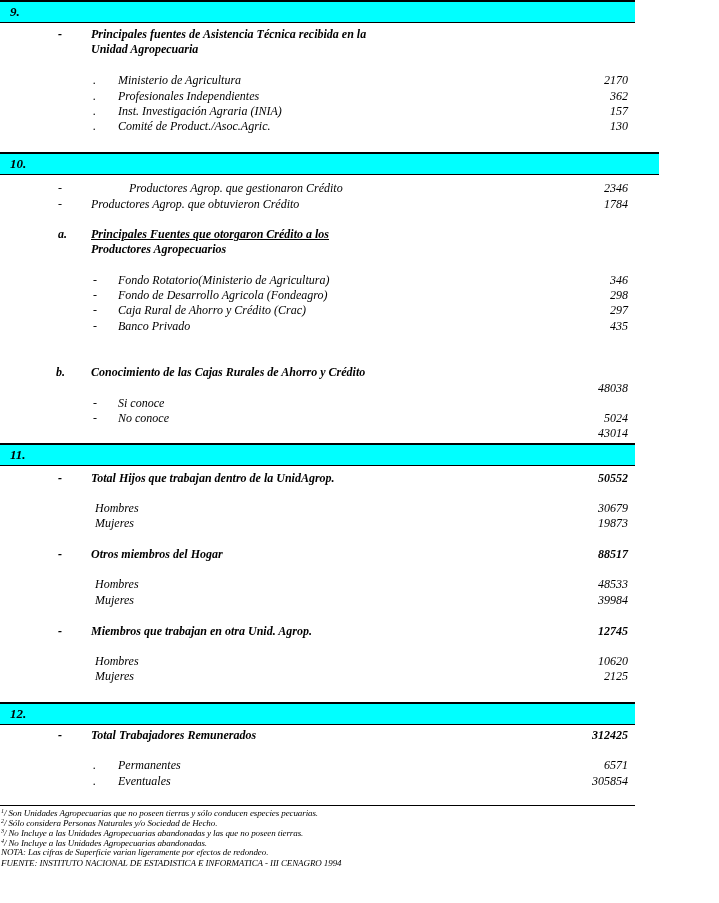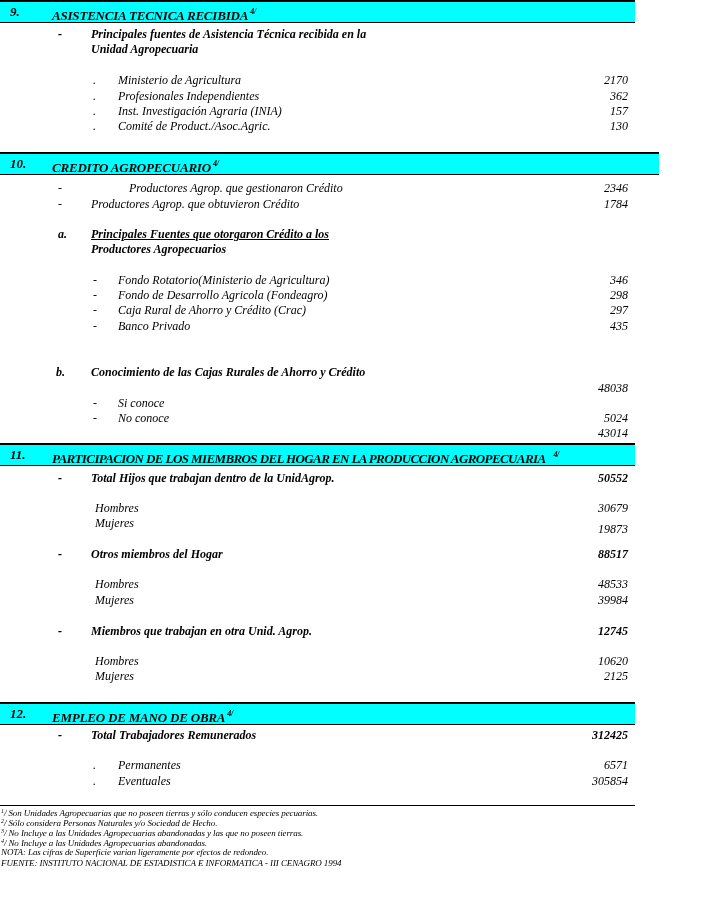--- a/index.html
+++ b/index.html
@@ -23,21 +23,20 @@
     .mark { position: absolute; font-size: 12px; line-height: 15px; }
     .rule { position: absolute; left: 0; width: 635px; height: 1px; background: #000; }
     .fn { position: absolute; left: 1px; font-size: 9px; line-height: 9.5px; white-space: nowrap; letter-spacing: -0.1px; }
     .fn sup { font-size: 6px; vertical-align: 3px; }
   </style>
 </head>
 <body>
 
 <div class="band" style="top:0px;">
   <span class="num">9.</span>
-  <span class="title"><span>ASISTENCIA TECNICA RECIBIDA</span><sup>4/</sup></span>
 </div>
 <span class="mark b" style="left:58px;top:27px;">-</span>
 <span class="abs t b" style="left:91px;top:27px;">Principales fuentes de Asistencia Técnica recibida en la</span>
 <span class="abs t b" style="left:91px;top:42px;">Unidad Agropecuaria</span>
 
 <div>
   <span class="mark" style="left:93px;top:73px;">.</span>
   <span class="abs t" style="left:118px;top:73px;">Ministerio de Agricultura</span>
   <span class="val" style="top:73px;">2170</span>
 </div>
@@ -52,21 +51,20 @@
   <span class="val" style="top:104px;">157</span>
 </div>
 <div>
   <span class="mark" style="left:93px;top:119px;">.</span>
   <span class="abs t" style="left:118px;top:119px;">Comité de Product./Asoc.Agric.</span>
   <span class="val" style="top:119px;">130</span>
 </div>
 
 <div class="band" style="top:152px;padding-left:24px;">
   <span class="num">10.</span>
-  <span class="title"><span>CREDITO AGROPECUARIO</span><sup>4/</sup></span>
 </div>
 
 <div>
   <span class="mark" style="left:58px;top:181px;">-</span>
   <span class="abs t" style="left:91px;top:181px;margin-left:38px;">Productores Agrop. que gestionaron Crédito</span>
   <span class="val" style="top:181px;">2346</span>
 </div>
 <div>
   <span class="mark" style="left:58px;top:197px;">-</span>
   <span class="abs t" style="left:91px;top:197px;">Productores Agrop. que obtuvieron Crédito</span>
@@ -108,31 +106,30 @@
   <span class="val" style="top:411px;">5024</span>
 </div>
 <div>
   <span class="mark" style="left:93px;top:411px;">-</span>
   <span class="abs t" style="left:118px;top:411px;">No conoce</span>
   <span class="val" style="top:426px;">43014</span>
 </div>
 
 <div class="band" style="top:443px;">
   <span class="num">11.</span>
-  <span class="title" style="letter-spacing:-0.6px;"><span>PARTICIPACION DE LOS MIEMBROS DEL HOGAR EN LA PRODUCCION AGROPECUARIA</span><sup style="margin-left:8px;">4/</sup></span>
 </div>
 
 <div>
   <span class="mark b" style="left:58px;top:471px;">-</span>
   <span class="abs t b" style="left:91px;top:471px;">Total Hijos que trabajan dentro de la UnidAgrop.</span>
   <span class="val b" style="top:471px;">50552</span>
   <span class="abs t" style="left:95px;top:501px;">Hombres</span>
   <span class="val" style="top:501px;">30679</span>
   <span class="abs t" style="left:95px;top:516px;">Mujeres</span>
-  <span class="val" style="top:516px;margin-top:6px;">19873</span>
+  <span class="val" style="top:516px;">19873</span>
 </div>
 
 <div>
   <span class="mark b" style="left:58px;top:547px;">-</span>
   <span class="abs t b" style="left:91px;top:547px;">Otros miembros del Hogar</span>
   <span class="val b" style="top:547px;">88517</span>
   <span class="abs t" style="left:95px;top:577px;">Hombres</span>
   <span class="val" style="top:577px;">48533</span>
   <span class="abs t" style="left:95px;top:593px;">Mujeres</span>
   <span class="val" style="top:593px;">39984</span>
@@ -143,21 +140,20 @@
   <span class="abs t b" style="left:91px;top:624px;">Miembros que trabajan en otra Unid. Agrop.</span>
   <span class="val b" style="top:624px;">12745</span>
   <span class="abs t" style="left:95px;top:654px;">Hombres</span>
   <span class="val" style="top:654px;">10620</span>
   <span class="abs t" style="left:95px;top:669px;">Mujeres</span>
   <span class="val" style="top:669px;">2125</span>
 </div>
 
 <div class="band" style="top:702px;">
   <span class="num">12.</span>
-  <span class="title"><span>EMPLEO DE MANO DE OBRA</span><sup>4/</sup></span>
 </div>
 
 <span class="mark b" style="left:58px;top:728px;">-</span>
 <span class="abs t b" style="left:91px;top:728px;">Total Trabajadores Remunerados</span>
 <span class="val b" style="top:728px;">312425</span>
 
 <div>
   <span class="mark" style="left:93px;top:758px;">.</span>
   <span class="abs t" style="left:118px;top:758px;">Permanentes</span>
   <span class="val" style="top:758px;">6571</span>

